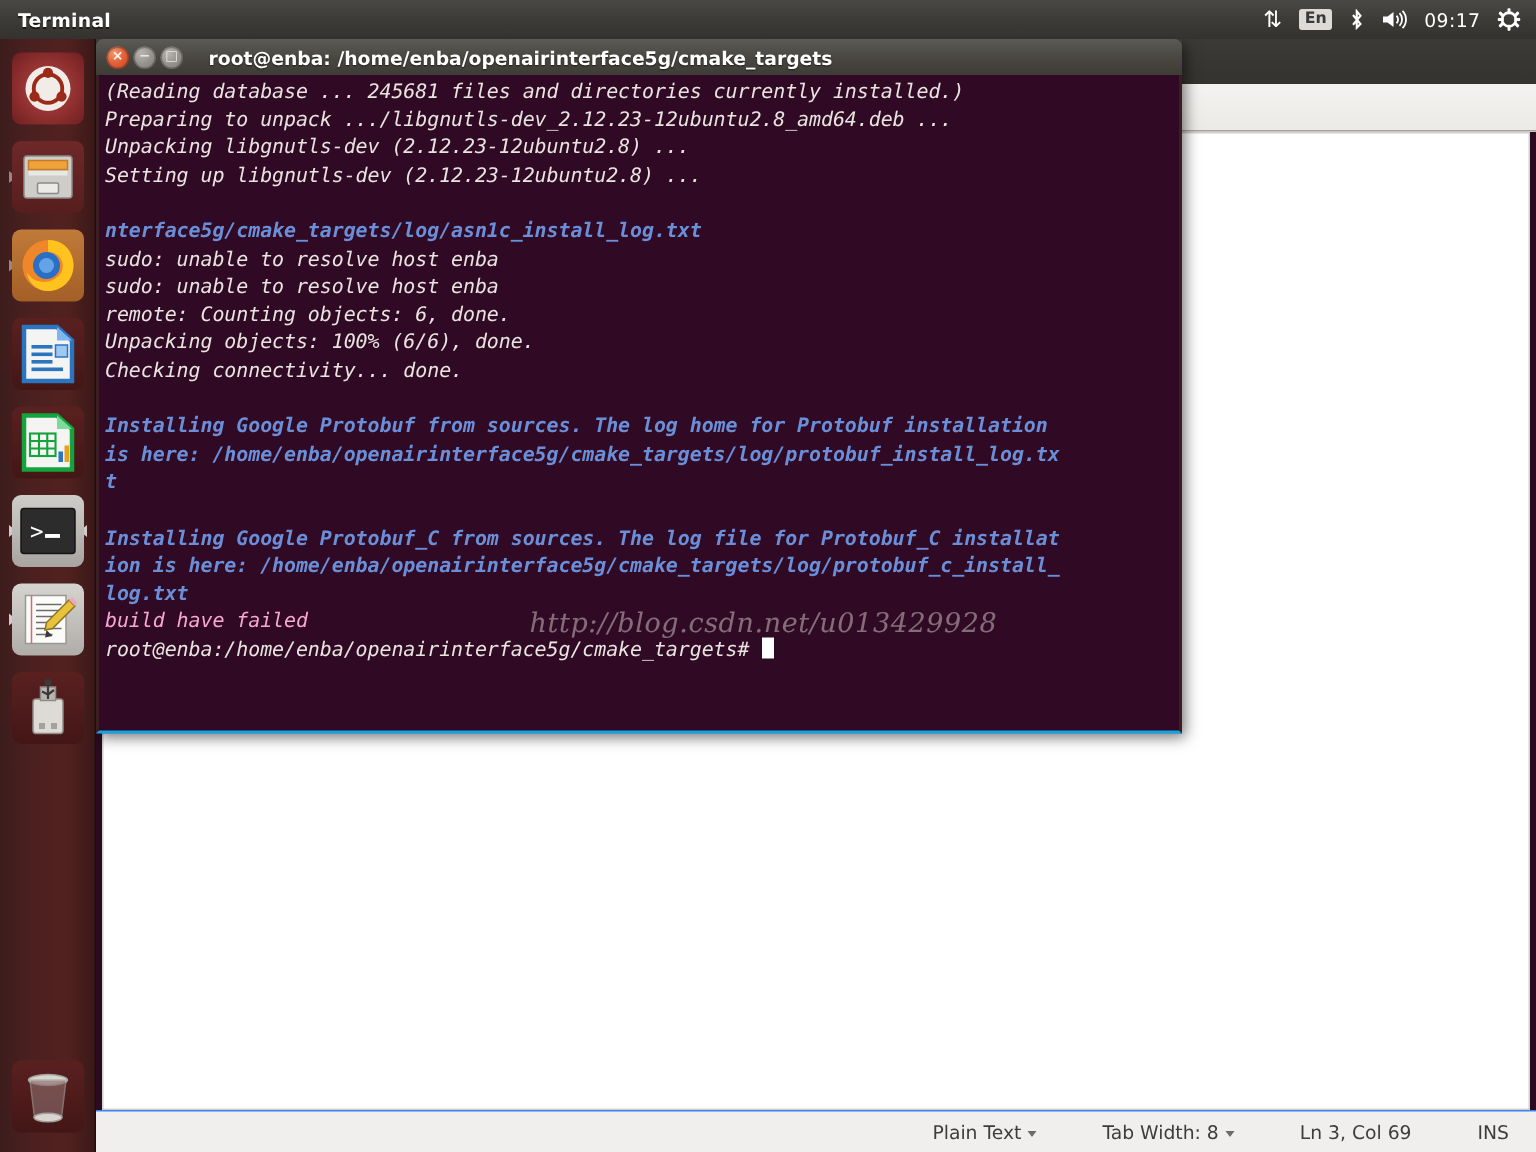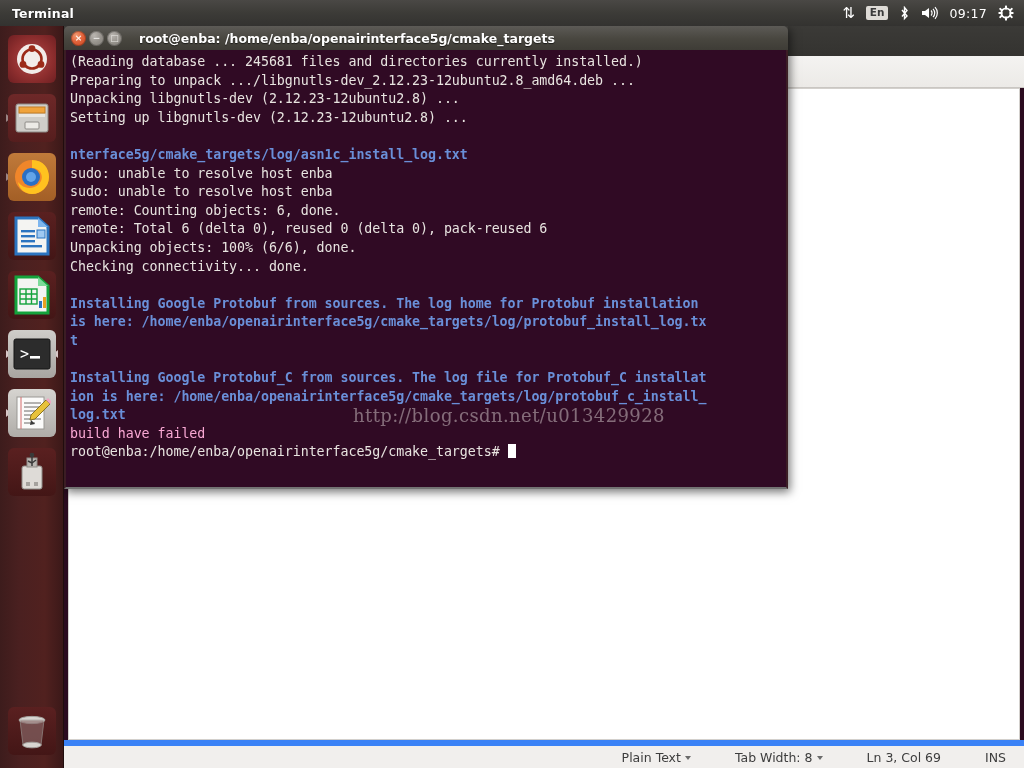--- a/index.html
+++ b/index.html
@@ -84,21 +84,21 @@
     border-bottom: 1px solid #c9c6c2;
   }
   #gedit-textview {
     position: absolute; left: 4px; top: 62px; width: 952px; height: 652px;
     background: #ffffff;
     border: 1px solid #d3d0cc;
   }
   #gedit-statusbar {
     position: absolute; left: 0; bottom: 0; width: 960px; height: 28px;
     background: #f1efed;
-    border-top: 6px solid #3b82f6;
+    border-top: 1px solid #3b82f6;
     display: flex; align-items: center; justify-content: flex-end;
     padding-right: 18px;
     font-size: 12.5px; color: #3d3d3d;
     font-family: "DejaVu Sans", sans-serif;
   }
   .status-cell { display: flex; align-items: center; gap: 4px; margin-left: 44px; }
   .caret-down {
     width: 0; height: 0;
     border-left: 3.5px solid transparent; border-right: 3.5px solid transparent;
     border-top: 4.5px solid #6b6b6b;
@@ -142,23 +142,24 @@
     margin-left: 14px;
     text-shadow: 0 1px 1px rgba(0,0,0,.6);
     white-space: nowrap;
   }
   #term-body {
     position: relative;
     width: 100%; height: 439px;
     background: #300a24;
     border-left: 2px solid #3b1d24;
     border-right: 2px solid #3b1d24;
-    border-bottom: 2px solid #737373;
+    border-bottom: 2px solid #0ea5e9;
     padding: 3px 0 0 4px;
     overflow: hidden;
+    font-style: italic;
   }
   .term-line {
     font-family: "DejaVu Sans Mono", monospace;
     font-size: 13.3px;
     line-height: 18.6px;
     white-space: pre;
     letter-spacing: -0.05px;
   }
   .c-white { color: #e8e4e0; }
   .c-blue  { color: #6a8fd8; font-weight: bold; }
@@ -232,21 +233,20 @@
     <div id="term-lines">
         <div class="term-line c-white">(Reading database ... 245681 files and directories currently installed.)</div>
         <div class="term-line c-white">Preparing to unpack .../libgnutls-dev_2.12.23-12ubuntu2.8_amd64.deb ...</div>
         <div class="term-line c-white">Unpacking libgnutls-dev (2.12.23-12ubuntu2.8) ...</div>
         <div class="term-line c-white">Setting up libgnutls-dev (2.12.23-12ubuntu2.8) ...</div>
         <div class="term-line c-white">&nbsp;</div>
         <div class="term-line c-blue">nterface5g/cmake_targets/log/asn1c_install_log.txt</div>
         <div class="term-line c-white">sudo: unable to resolve host enba</div>
         <div class="term-line c-white">sudo: unable to resolve host enba</div>
         <div class="term-line c-white">remote: Counting objects: 6, done.</div>
-        <div class="term-line c-white">remote: Total 6 (delta 0), reused 0 (delta 0), pack-reused 6</div>
         <div class="term-line c-white">Unpacking objects: 100% (6/6), done.</div>
         <div class="term-line c-white">Checking connectivity... done.</div>
         <div class="term-line c-white">&nbsp;</div>
         <div class="term-line c-blue">Installing Google Protobuf from sources. The log home for Protobuf installation</div>
         <div class="term-line c-blue">is here: /home/enba/openairinterface5g/cmake_targets/log/protobuf_install_log.tx</div>
         <div class="term-line c-blue">t</div>
         <div class="term-line c-white">&nbsp;</div>
         <div class="term-line c-blue">Installing Google Protobuf_C from sources. The log file for Protobuf_C installat</div>
         <div class="term-line c-blue">ion is here: /home/enba/openairinterface5g/cmake_targets/log/protobuf_c_install_</div>
         <div class="term-line c-blue">log.txt</div>

